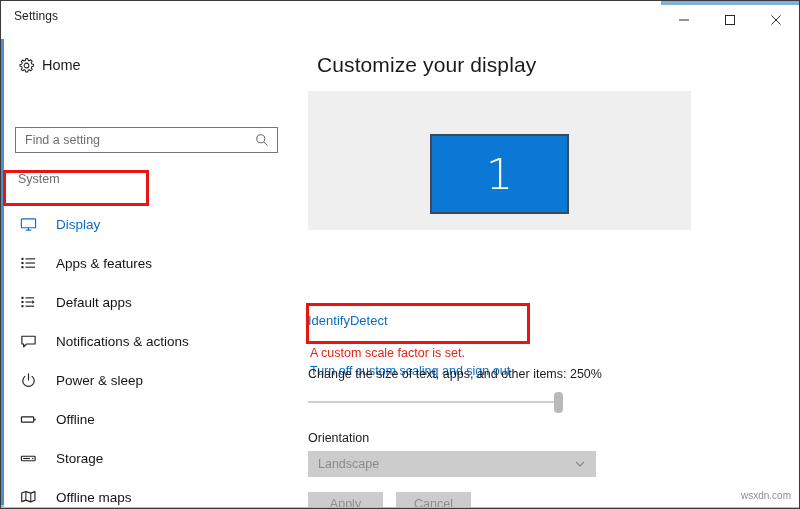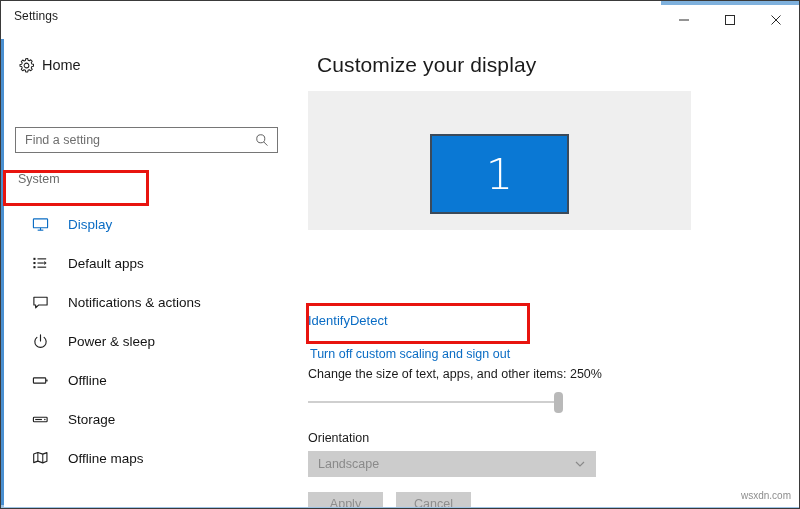--- a/index.html
+++ b/index.html
@@ -133,21 +133,21 @@
   .nav-list {
     position: absolute;
     left: 0; top: 166px;
     width: 297px;
   }
   .nav-item {
     position: relative;
     height: 39px;
     display: flex;
     align-items: center;
-    padding-left: 28px;
+    padding-left: 16px;
     box-sizing: border-box;
   }
   .nav-icon {
     width: 22px;
     display: flex;
     align-items: center;
     justify-content: flex-start;
     color: #1f1f1f;
   }
   .nav-label {
@@ -375,20 +375,33 @@
         <span class="nav-icon">
           <svg width="17" height="17" viewBox="0 0 18 18">
             <rect x="1.5" y="3" width="15" height="9.5" rx="0.7" fill="none" stroke="currentColor" stroke-width="1.2"></rect>
             <line x1="6" y1="15" x2="12" y2="15" stroke="currentColor" stroke-width="1.2"></line>
             <line x1="9" y1="12.5" x2="9" y2="15" stroke="currentColor" stroke-width="1.2"></line>
           </svg>
         </span>
         <span class="nav-label">Display</span>
       </div>
 
+      <div class="nav-item">
+        <span class="nav-icon">
+          <svg width="17" height="17" viewBox="0 0 18 18">
+            <rect x="1.5" y="3" width="2.2" height="2.2" fill="currentColor"></rect>
+            <rect x="1.5" y="7.4" width="2.2" height="2.2" fill="currentColor"></rect>
+            <rect x="1.5" y="11.8" width="2.2" height="2.2" fill="currentColor"></rect>
+            <line x1="5.8" y1="4.1" x2="16" y2="4.1" stroke="currentColor" stroke-width="1.2"></line>
+            <line x1="5.8" y1="8.5" x2="16" y2="8.5" stroke="currentColor" stroke-width="1.2"></line>
+            <line x1="5.8" y1="12.9" x2="16" y2="12.9" stroke="currentColor" stroke-width="1.2"></line>
+          </svg>
+        </span>
+        <span class="nav-label">Apps &amp; features</span>
+      </div>
 
       <div class="nav-item">
         <span class="nav-icon">
           <svg width="17" height="17" viewBox="0 0 18 18">
             <rect x="1.5" y="3" width="2.2" height="2.2" fill="currentColor"></rect>
             <rect x="1.5" y="7.4" width="2.2" height="2.2" fill="currentColor"></rect>
             <rect x="1.5" y="11.8" width="2.2" height="2.2" fill="currentColor"></rect>
             <line x1="5.8" y1="4.1" x2="15" y2="4.1" stroke="currentColor" stroke-width="1.2"></line>
             <line x1="5.8" y1="8.5" x2="12.5" y2="8.5" stroke="currentColor" stroke-width="1.2"></line>
             <line x1="5.8" y1="12.9" x2="15" y2="12.9" stroke="currentColor" stroke-width="1.2"></line>
@@ -461,20 +474,21 @@
         <span class="monitor-number">1</span>
       </div>
     </div>
 
     <div class="link-row">
       <span class="link">Identify</span>
       <span class="link">Detect</span>
     </div>
 
     <div class="warning-block">
+      <div class="warning-text">A custom scale factor is set.</div>
       <span class="warning-link">Turn off custom scaling and sign out</span>
     </div>
 
     <div class="scale-label">Change the size of text, apps, and other items: 250%</div>
 
     <div class="slider-wrap">
       <div class="slider-track"></div>
       <div class="slider-thumb"></div>
     </div>
 

